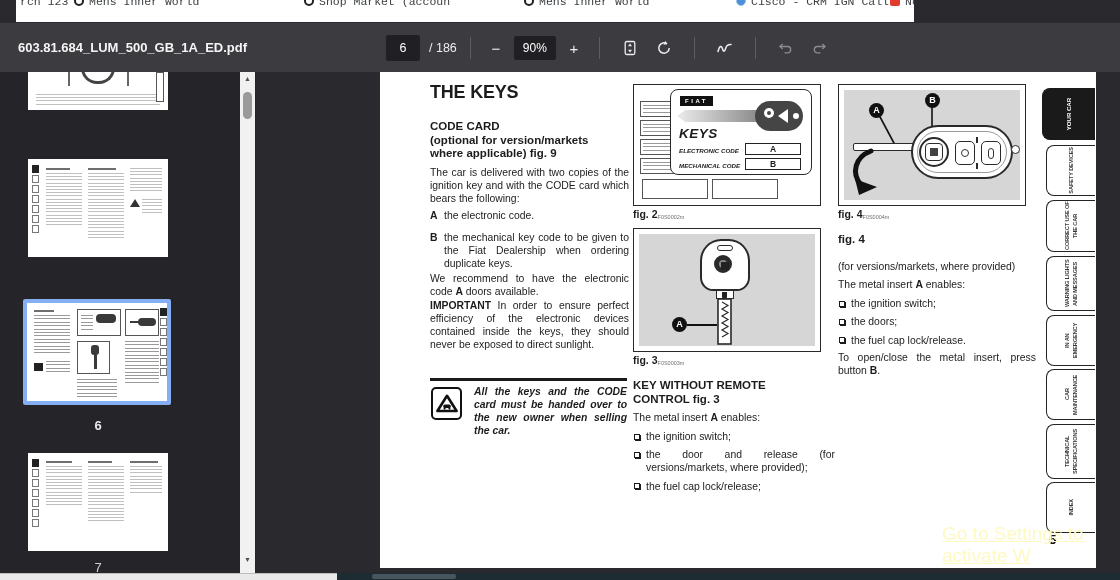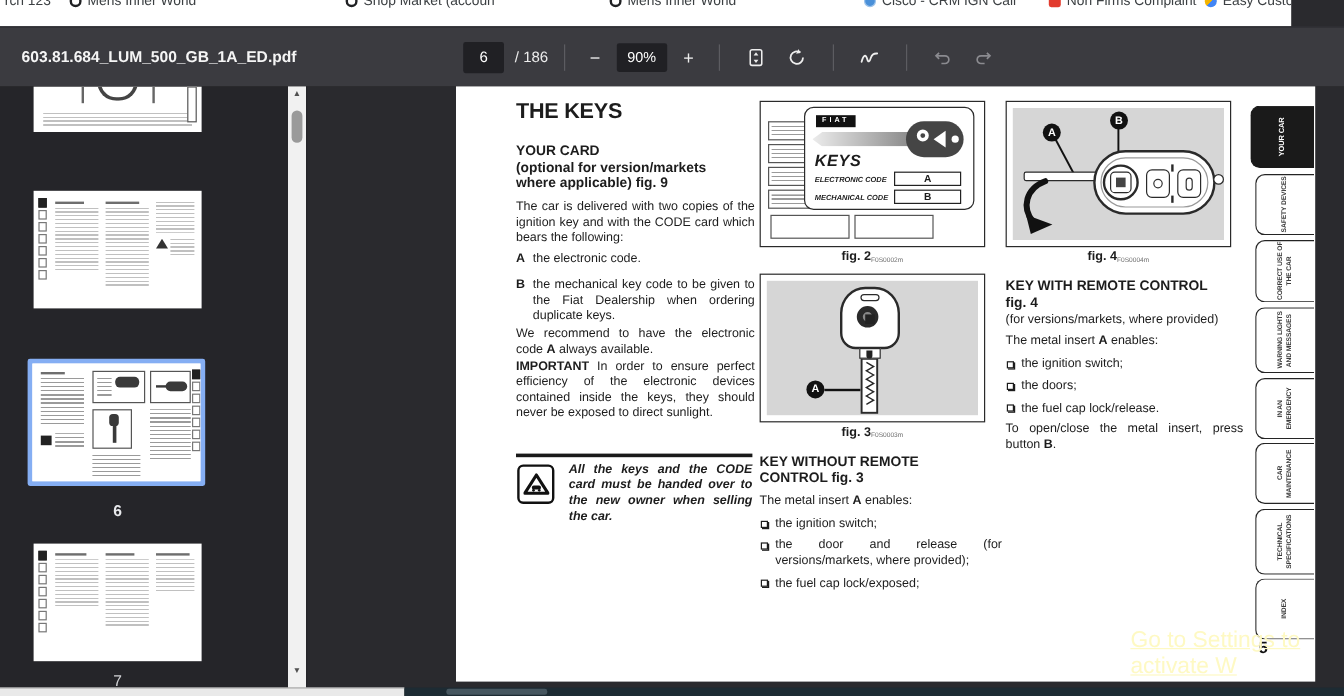--- a/index.html
+++ b/index.html
@@ -2,21 +2,21 @@
 <html><head>
 <meta charset="utf-8">
 <style>
   * { margin:0; padding:0; box-sizing:border-box; }
   html,body { width:1120px; height:580px; overflow:hidden; background:#2a2a2e;
     font-family:"Liberation Sans", sans-serif; }
   .abs { position:absolute; }
   #app { position:relative; width:1120px; height:580px; }
 
   
-  #bookmarks-bar { left:0; top:0; width:1076px; height:22px; background:#ffffff; overflow:hidden; }
+  #bookmarks-bar { left:16px; top:0; width:898px; height:22px; background:#ffffff; overflow:hidden;font-family:Liberation Mono, monospace; }
   .bm-item { position:absolute; top:-7px; height:16px; display:flex; align-items:center; gap:5px;
     font-size:11.5px; color:#3c4043; white-space:nowrap; }
   .fav { width:10px; height:10px; border-radius:50%; flex:0 0 auto; }
   .fav.globe { background:#fff; border:2px solid #202124; }
   .fav.blue  { background:#4a90d9; border:1px solid #9dc3ea; }
   .fav.red   { background:#e23b2e; border-radius:2px; }
   .fav.multi { background:linear-gradient(135deg,#f4b400 0 50%,#4285f4 50% 100%); }
 
   
   #pdf-toolbar { left:0; top:22px; width:1120px; height:50px; background:#3b3b40;
@@ -58,21 +58,21 @@
   .body-txt { font-size:10.4px; line-height:12.9px; text-align:justify; }
   .item-row { display:flex; }
   .item-letter { width:14px; font-weight:bold; flex:0 0 auto; }
   .bullet-row { display:flex; margin-bottom:5.5px; }
   .sq-icon { width:6px; height:6px; border:1.2px solid #1c1c1c; box-shadow:1px 1px 0 #1c1c1c;
     margin:2.5px 6px 0 1px; flex:0 0 auto; background:#fff; }
 
   
   .figbox { border:1.6px solid #2a2a2a; background:#fff; }
   .fig-gray { position:absolute; left:5px; top:5px; right:5px; bottom:5px; background:#d6d6d6; }
-  .figcap { display:flex; justify-content:center; align-items:flex-end; }
+  .figcap { display:flex; justify-content:flex-start; align-items:flex-end; }
   .figcap .fcap { font-weight:bold; font-size:10.5px; }
   .figcap .fcode { font-size:5.5px; color:#6f6f6f; }
   .ref-dot { position:absolute; width:15px; height:15px; border-radius:50%; background:#111; color:#fff;
     font-size:9px; font-weight:bold; text-align:center; line-height:15px; }
 
   
   #warn-rule { left:50px; top:306px; width:197px; height:3px; background:#1a1a1a; }
   #warn-icon { left:51px; top:315px; width:31px; height:33px; border:2.5px solid #111; border-radius:5px;
     display:flex; align-items:center; justify-content:center; background:#fff; }
   #warn-text { left:94px; top:313px; width:153px; font-size:10.4px; line-height:13px;
@@ -273,35 +273,35 @@
     <div class="sb-arrow" style="bottom:10px;">▼</div>
   </div>
 
   <div id="viewer" class="abs"></div>
 
   <div id="page" class="abs">
 
     <div id="doc-title" class="abs">THE KEYS</div>
 
     <div class="abs h-bold" style="left:50px; top:48px; width:200px;">
-      <div>YOUR CARD</div>
+      <div>CODE CARD</div>
       <div>(optional for version/markets</div>
       <div>where applicable) fig. 9</div>
     </div>
     <div class="abs body-txt" style="left:50px; top:95px; width:199px;">The car is delivered with two copies of the ignition key and with the CODE card which bears the following:</div>
     <div class="abs body-txt item-row" style="left:50px; top:138px; width:199px;">
       <span class="item-letter">A</span>
       <span style="flex:1">the electronic code.</span>
     </div>
     <div class="abs body-txt item-row" style="left:50px; top:160px; width:199px;">
       <span class="item-letter">B</span>
       <span style="flex:1">the mechanical key code to be given to the Fiat Dealership when ordering duplicate keys.</span>
     </div>
     <div class="abs body-txt" style="left:50px; top:201px; width:199px;">
-      <span>We recommend to have the electronic code </span><b>A</b><span> always available.</span>
+      <span>We recommend to have the electronic code </span><b>A</b><span> doors available.</span>
     </div>
     <div class="abs body-txt" style="left:50px; top:228px; width:199px;">
       <b>IMPORTANT</b><span> In order to ensure perfect efficiency of the electronic devices contained inside the keys, they should never be exposed to direct sunlight.</span>
     </div>
 
     <div id="warn-rule" class="abs"></div>
     <div id="warn-icon" class="abs">
       <svg width="22" height="19" viewBox="0 0 22 19">
         <path d="M11 1.8 L20.6 17 H1.4 Z" fill="#fff" stroke="#111" stroke-width="2.6" stroke-linejoin="round"></path>
         <rect x="7.2" y="10.6" width="7.6" height="3.4" rx="1.6" fill="#111"></rect>
@@ -378,21 +378,21 @@
       <div class="bullet-row">
           <span class="sq-icon"></span>
           <span class="body-txt" style="flex:1">the ignition switch;</span>
         </div>
       <div class="bullet-row">
           <span class="sq-icon"></span>
           <span class="body-txt" style="flex:1">the door and release (for versions/markets, where provided);</span>
         </div>
       <div class="bullet-row">
           <span class="sq-icon"></span>
-          <span class="body-txt" style="flex:1">the fuel cap lock/exposed;</span>
+          <span class="body-txt" style="flex:1">the fuel cap lock/release;</span>
         </div>
     </div>
 
     <div class="abs figbox" style="left:458px; top:12px; width:188px; height:122px;">
       <div class="fig-gray"></div>
       <div class="ref-dot" style="left:30px; top:18px;">A</div>
       <div class="ref-dot" style="left:86px; top:8px;">B</div>
       <svg class="abs" style="left:34px; top:22px;" width="30" height="40" viewBox="0 0 30 40">
           <line x1="6" y1="8" x2="22" y2="38" stroke="#111" stroke-width="1.6"></line>
         </svg>
@@ -420,21 +420,20 @@
         <path d="M24 4 C8 10, 4 26, 14 38" fill="none" stroke="#111" stroke-width="5" stroke-linecap="round"></path>
         <path d="M8 32 L30 40 L12 48 Z" fill="#111"></path>
       </svg>
     </div>
     <div class="abs figcap" style="left:458px; top:136px; width:188px;">
       <span class="fcap">fig. 4</span>
         <span class="fcode">F0S0004m</span>
     </div>
 
     <div class="abs h-bold" style="left:458px; top:161px; width:198px;">
-      <div>KEY WITH REMOTE CONTROL</div>
       <div>fig. 4</div>
     </div>
     <div class="abs body-txt" style="left:458px; top:189px; width:198px;">(for versions/markets, where provided)</div>
     <div class="abs body-txt" style="left:458px; top:207px; width:198px;">
       <span>The metal insert </span><b>A</b><span> enables:</span>
     </div>
     <div class="abs" style="left:458px; top:226px; width:198px;">
       <div class="bullet-row">
           <span class="sq-icon"></span>
           <span class="body-txt" style="flex:1">the ignition switch;</span>

